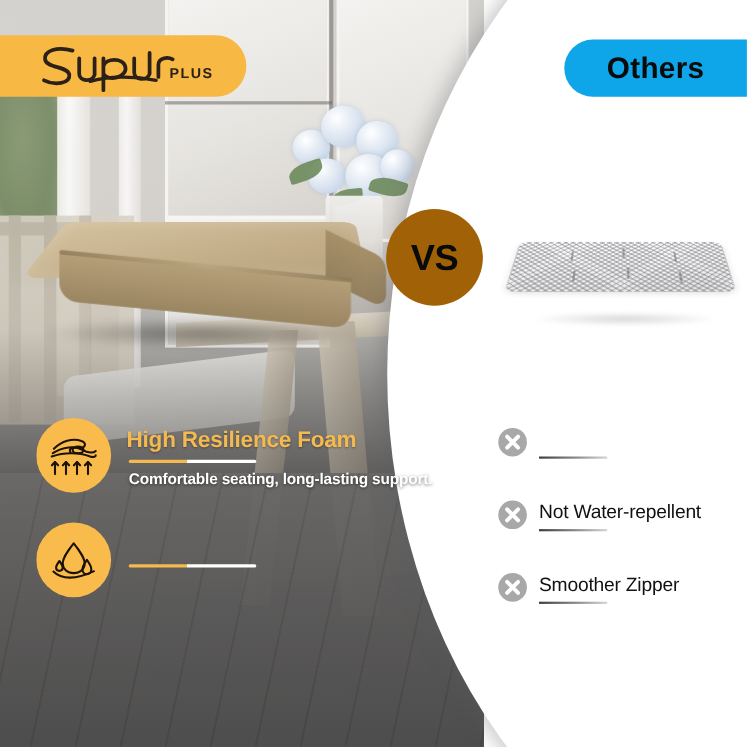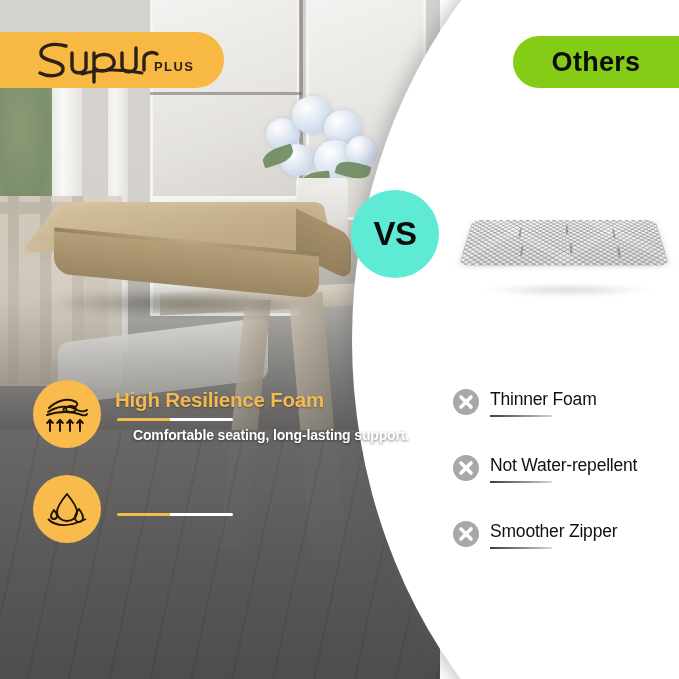--- a/index.html
+++ b/index.html
@@ -172,34 +172,34 @@
   .logo-plus {
     position:absolute; left:154px; top:27px;
     font-size:13px; font-weight:700; letter-spacing:1.4px;
     color:#2b2118;
   }
 
   
   .others-pill {
     position:absolute; left:513px; top:36px;
     width:166px; height:52px;
-    background:#84cc16;
+    background:#0ea5e9;
     border-radius:26px 0 0 26px;
     display:flex; align-items:center; justify-content:center;
   }
   .others-pill span {
     font-size:27px; font-weight:800; color:#0b0b0b;
     letter-spacing:.3px;
   }
 
   
   .vs-badge {
     position:absolute; left:351px; top:190px;
     width:88px; height:88px; border-radius:50%;
-    background:#5eead4;
+    background:#a16207;
     display:flex; align-items:center; justify-content:center;
     z-index:20;
   }
   .vs-badge span {
     font-size:33px; font-weight:800; color:#0a0a0a; letter-spacing:-.5px;
   }
 
   
   .cushion-other {
     position:absolute; left:460px; top:188px; width:210px; height:118px;
@@ -238,21 +238,21 @@
     font-size:20.5px; font-weight:700; color:#f4b94f;
     letter-spacing:-.2px; white-space:nowrap;
     text-shadow:0 1px 2px rgba(0,0,0,.35);
   }
   .f-rule {
     position:absolute; left:84px; top:38px; width:116px; height:3px;
     background:linear-gradient(90deg,#f4b94f 0%, #f4b94f 46%, #ffffff 46%, #ffffff 100%);
     border-radius:2px;
   }
   .f-sub {
-    position:absolute; left:100px; top:47px;
+    position:absolute; left:84px; top:47px;
     font-size:14px; font-weight:600; color:#ffffff;
     letter-spacing:-.15px; white-space:nowrap;
     text-shadow:0 1px 3px rgba(0,0,0,.55);
   }
 
   
   .cons { position:absolute; left:452px; top:386px; width:230px; z-index:15; }
   .con { position:relative; height:66px; }
   .con-icon {
     position:absolute; left:0; top:2px; width:28px; height:28px;
@@ -399,21 +399,20 @@
 
   <div class="cons">
 
     <div class="con">
       <span class="con-icon">
         <svg width="28" height="28" viewBox="0 0 28 28">
           <circle cx="14" cy="14" r="13" fill="#a8a8a8"></circle>
           <path d="M9 9 L19 19 M19 9 L9 19" stroke="#ffffff" stroke-width="3.6" stroke-linecap="round"></path>
         </svg>
       </span>
-      <span class="con-label">Thinner Foam</span>
       <span class="con-rule"></span>
     </div>
 
     <div class="con">
       <span class="con-icon">
         <svg width="28" height="28" viewBox="0 0 28 28">
           <circle cx="14" cy="14" r="13" fill="#a8a8a8"></circle>
           <path d="M9 9 L19 19 M19 9 L9 19" stroke="#ffffff" stroke-width="3.6" stroke-linecap="round"></path>
         </svg>
       </span>

